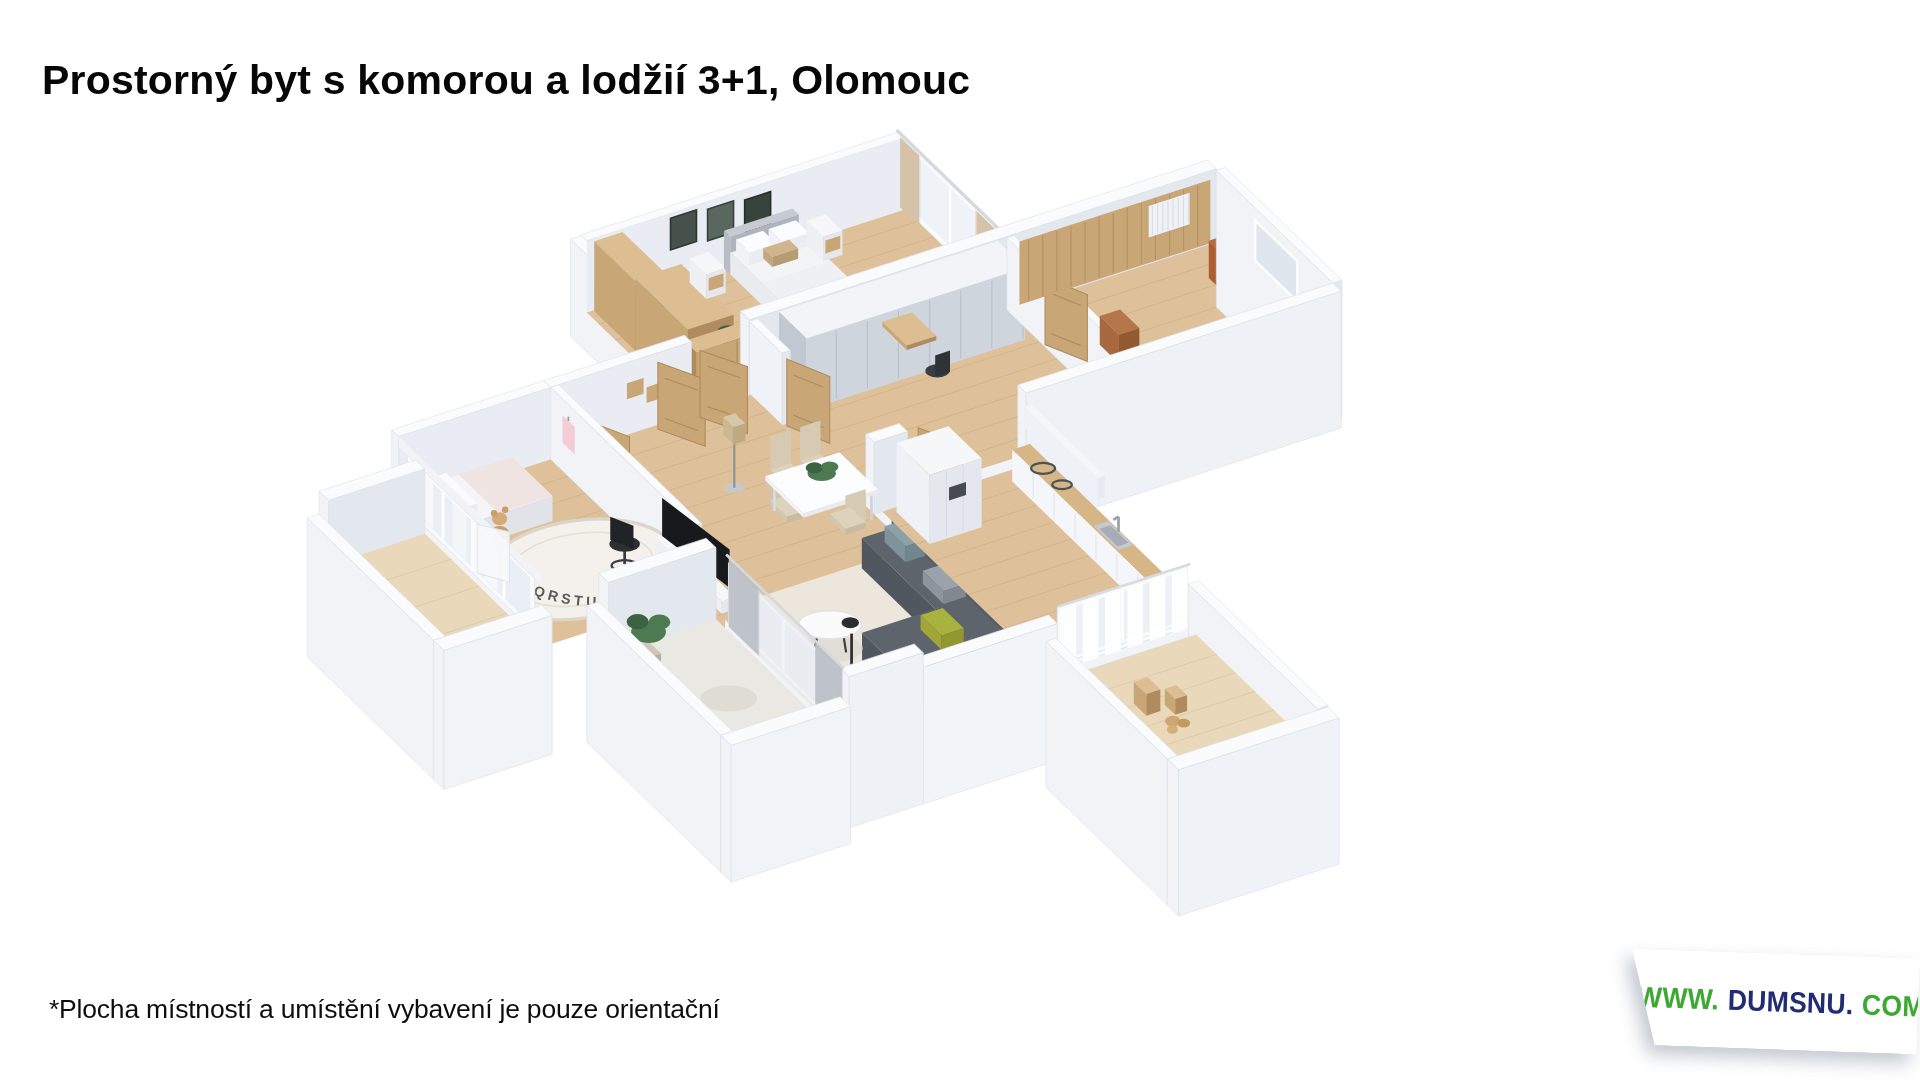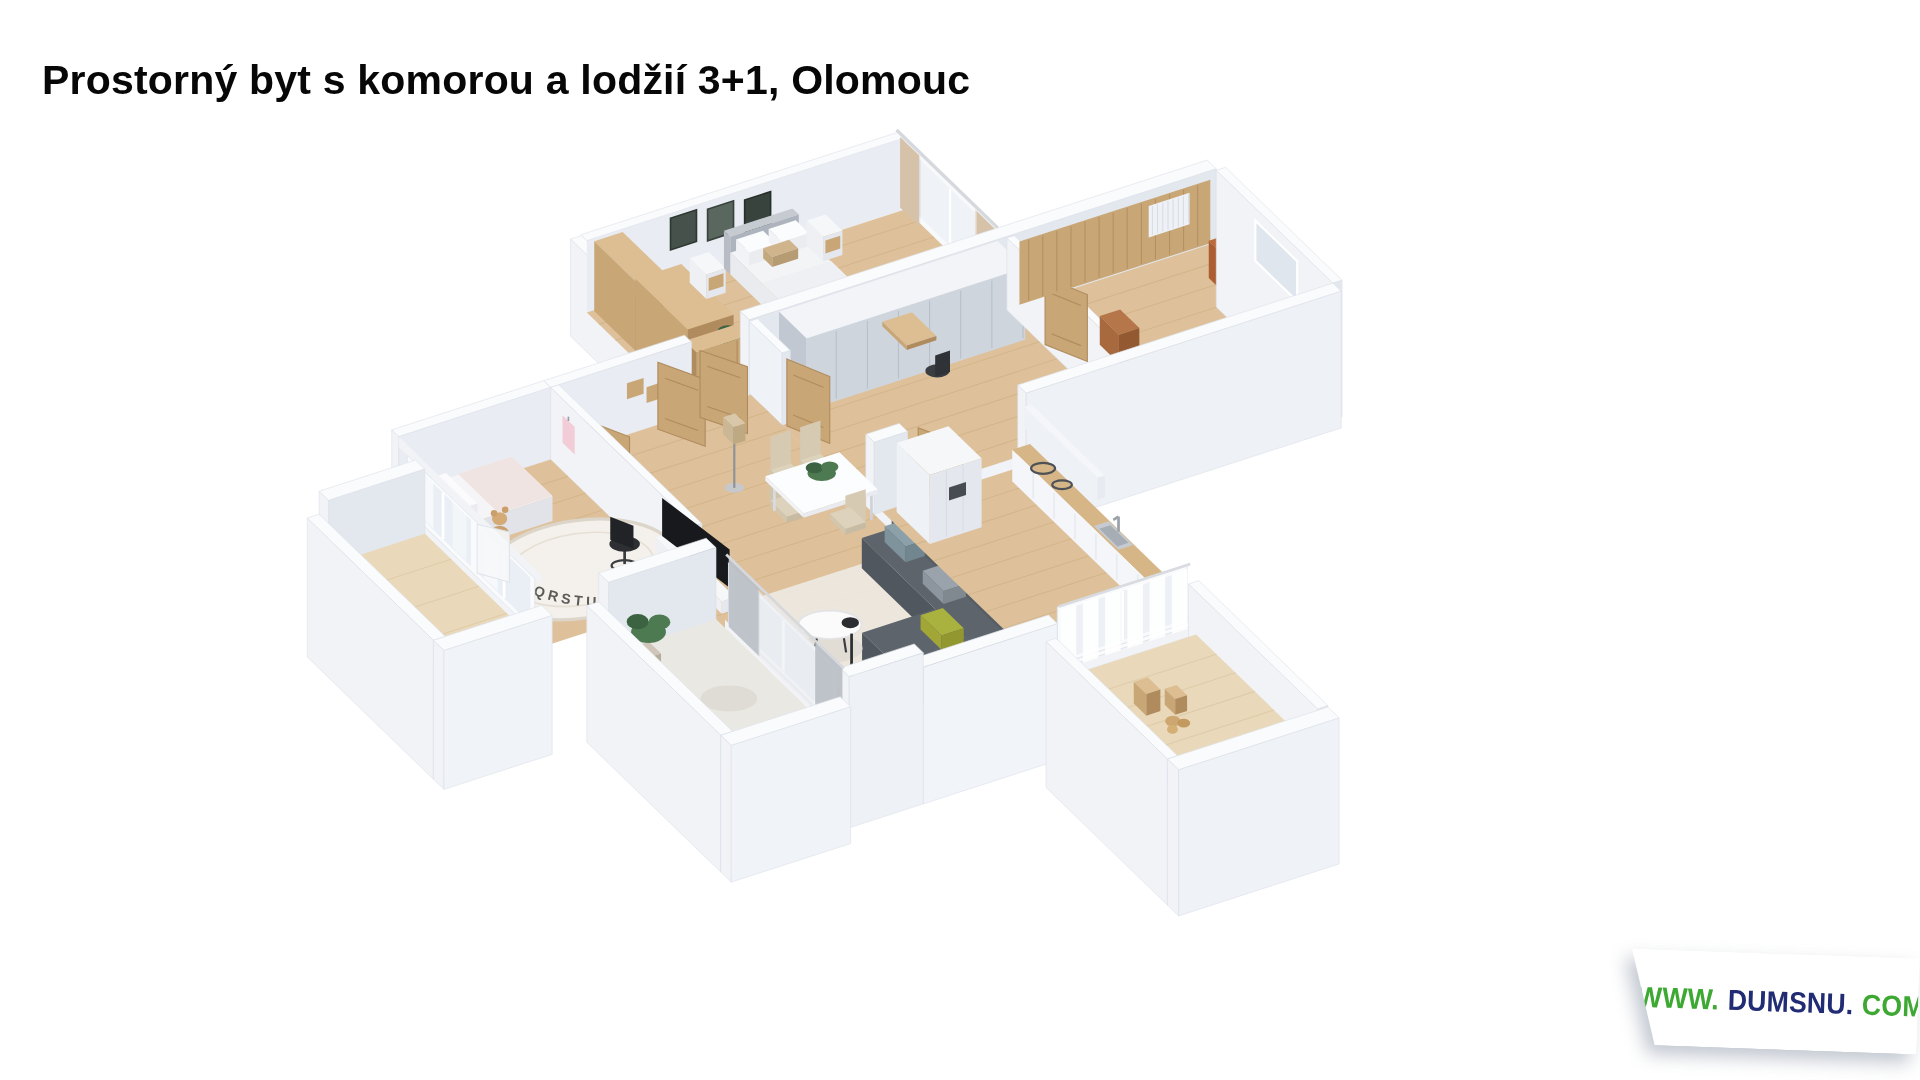--- a/index.html
+++ b/index.html
@@ -465,20 +465,21 @@
             <polygon points="1003.7,605.0 1115.1,712.9 1115.1,846.9 1003.7,739.0" fill="#f1f3f7" stroke="#dde2e9" stroke-width="0.6"></polygon>
             <polygon points="1115.1,712.9 1124.3,709.9 1124.3,843.9 1115.1,846.9" fill="#e3e7ee" stroke="#dde2e9" stroke-width="0.6"></polygon>
             <polygon points="1115.1,712.9 1262.3,665.2 1272.6,675.2 1125.3,722.8" fill="#fafbfd" stroke="#dde2e9" stroke-width="0.6"></polygon>
             <polygon points="1115.1,712.9 1125.3,722.8 1125.3,856.8 1115.1,846.9" fill="#f1f3f7" stroke="#dde2e9" stroke-width="0.6"></polygon>
             <polygon points="1125.3,722.8 1272.6,675.2 1272.6,809.1 1125.3,856.8" fill="#eff2f7" stroke="#dde2e9" stroke-width="0.6"></polygon>
           </g>
         </g>
       </svg>
   </div>
 
+  <p class="footnote">*Plocha místností a umístění vybavení je pouze orientační</p>
 
   <div class="ribbon-wrap">
     <div class="ribbon">
       <span id="wm-www" style="color: rgb(61, 169, 50);">WWW.</span>
         <span id="wm-name" style="color: rgb(34, 44, 116);">DUMSNU.</span>
         <span id="wm-com" style="color: rgb(61, 169, 50);">COM</span>
     </div>
   </div>
 </div>
 

